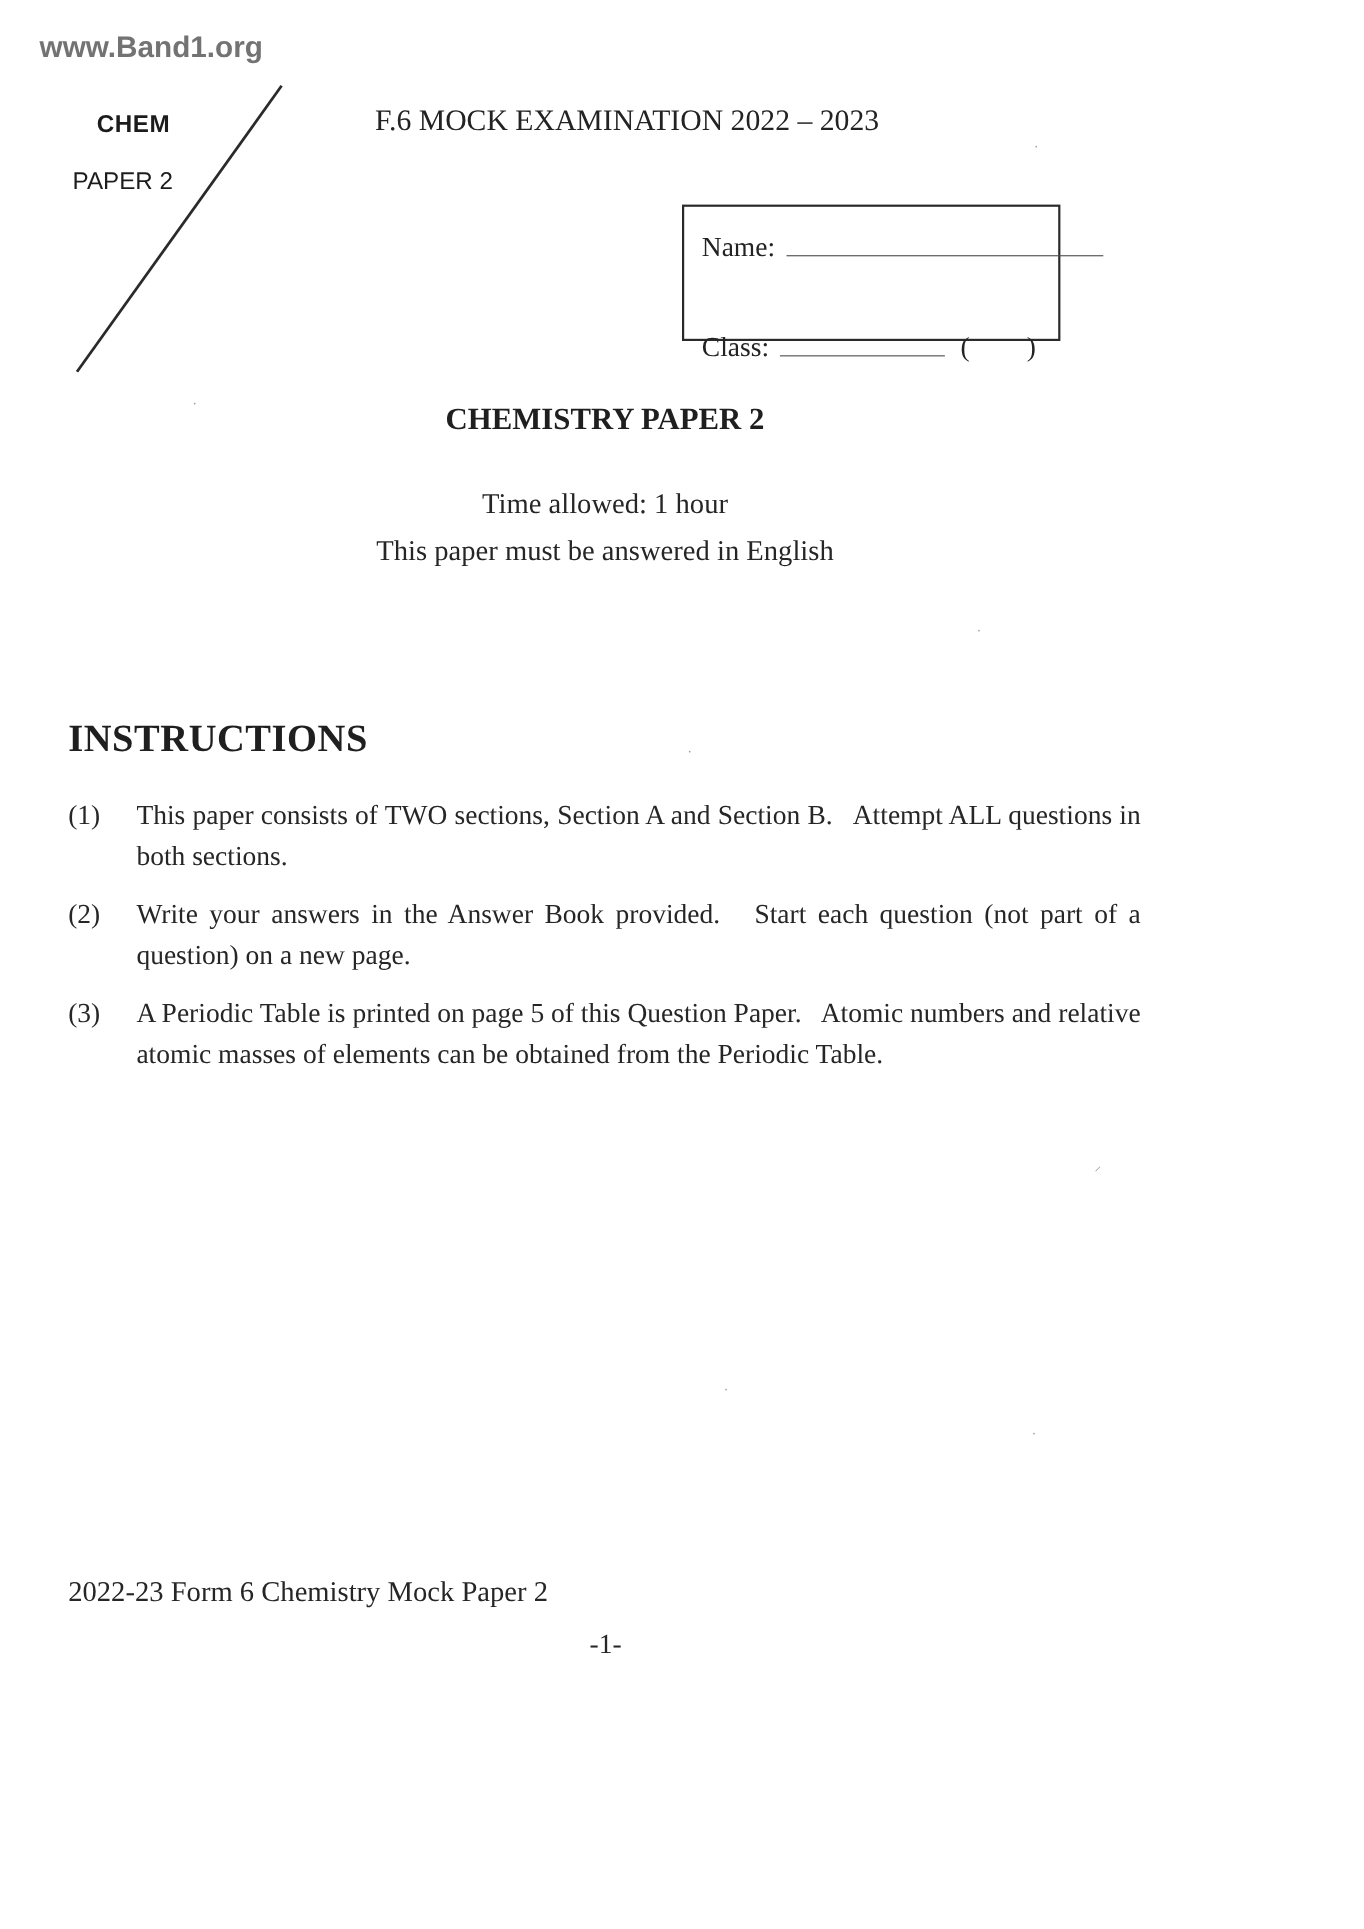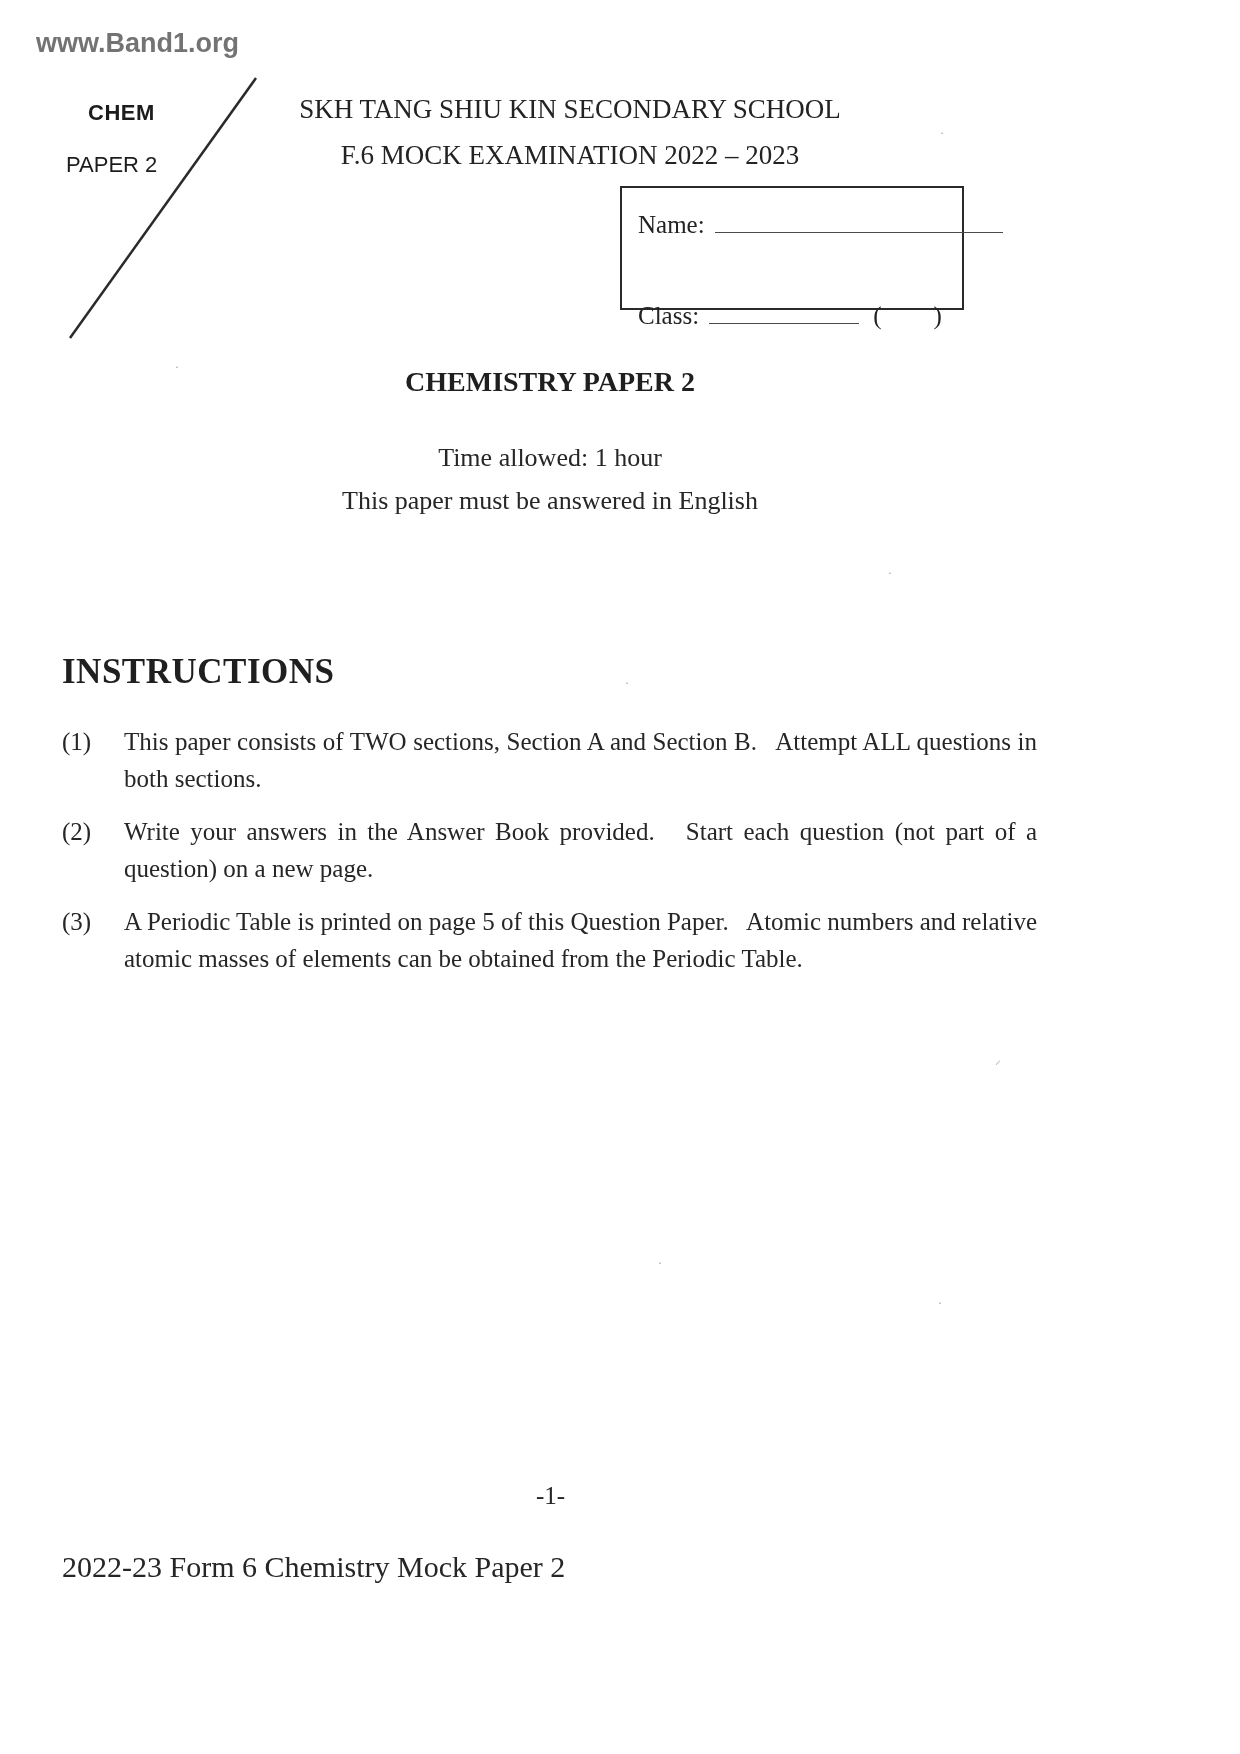--- a/index.html
+++ b/index.html
@@ -161,22 +161,22 @@
     white-space: pre-wrap;
   }
   .instr-item.i1 { top: 723px; }
   .instr-item.i2 { top: 813px; }
   .instr-item.i3 { top: 903px; }
 
   
   .footer-left {
     position: absolute;
     left: 62px;
-    top: 1550px;
-    font-size: 30px;
+    top: 1432px;
+    font-size: 26px;
     color: #262626;
   }
   .footer-page {
     position: absolute;
     left: 536px;
     top: 1482px;
     font-size: 25px;
     color: #262626;
   }
 
@@ -196,21 +196,20 @@
 
   <div class="corner">
     <svg width="210" height="275">
       <line x1="10" y1="268" x2="196" y2="8" stroke="#2a2a2a" stroke-width="2.5"></line>
     </svg>
     <div class="chem">CHEM</div>
     <div class="paper">PAPER 2</div>
   </div>
 
   <div class="school-header">
-    <div>SKH TANG SHIU KIN SECONDARY SCHOOL</div>
     <div>F.6 MOCK EXAMINATION 2022 – 2023</div>
   </div>
 
   <div class="name-box">
     <div class="row name-row">
       <span>Name:</span><span class="fill-line name-line"></span>
     </div>
     <div class="row class-row">
       <span>Class:</span><span class="fill-line class-line"></span><span class="paren"><span>(</span><span class="gap"></span><span>)</span></span>
     </div>

